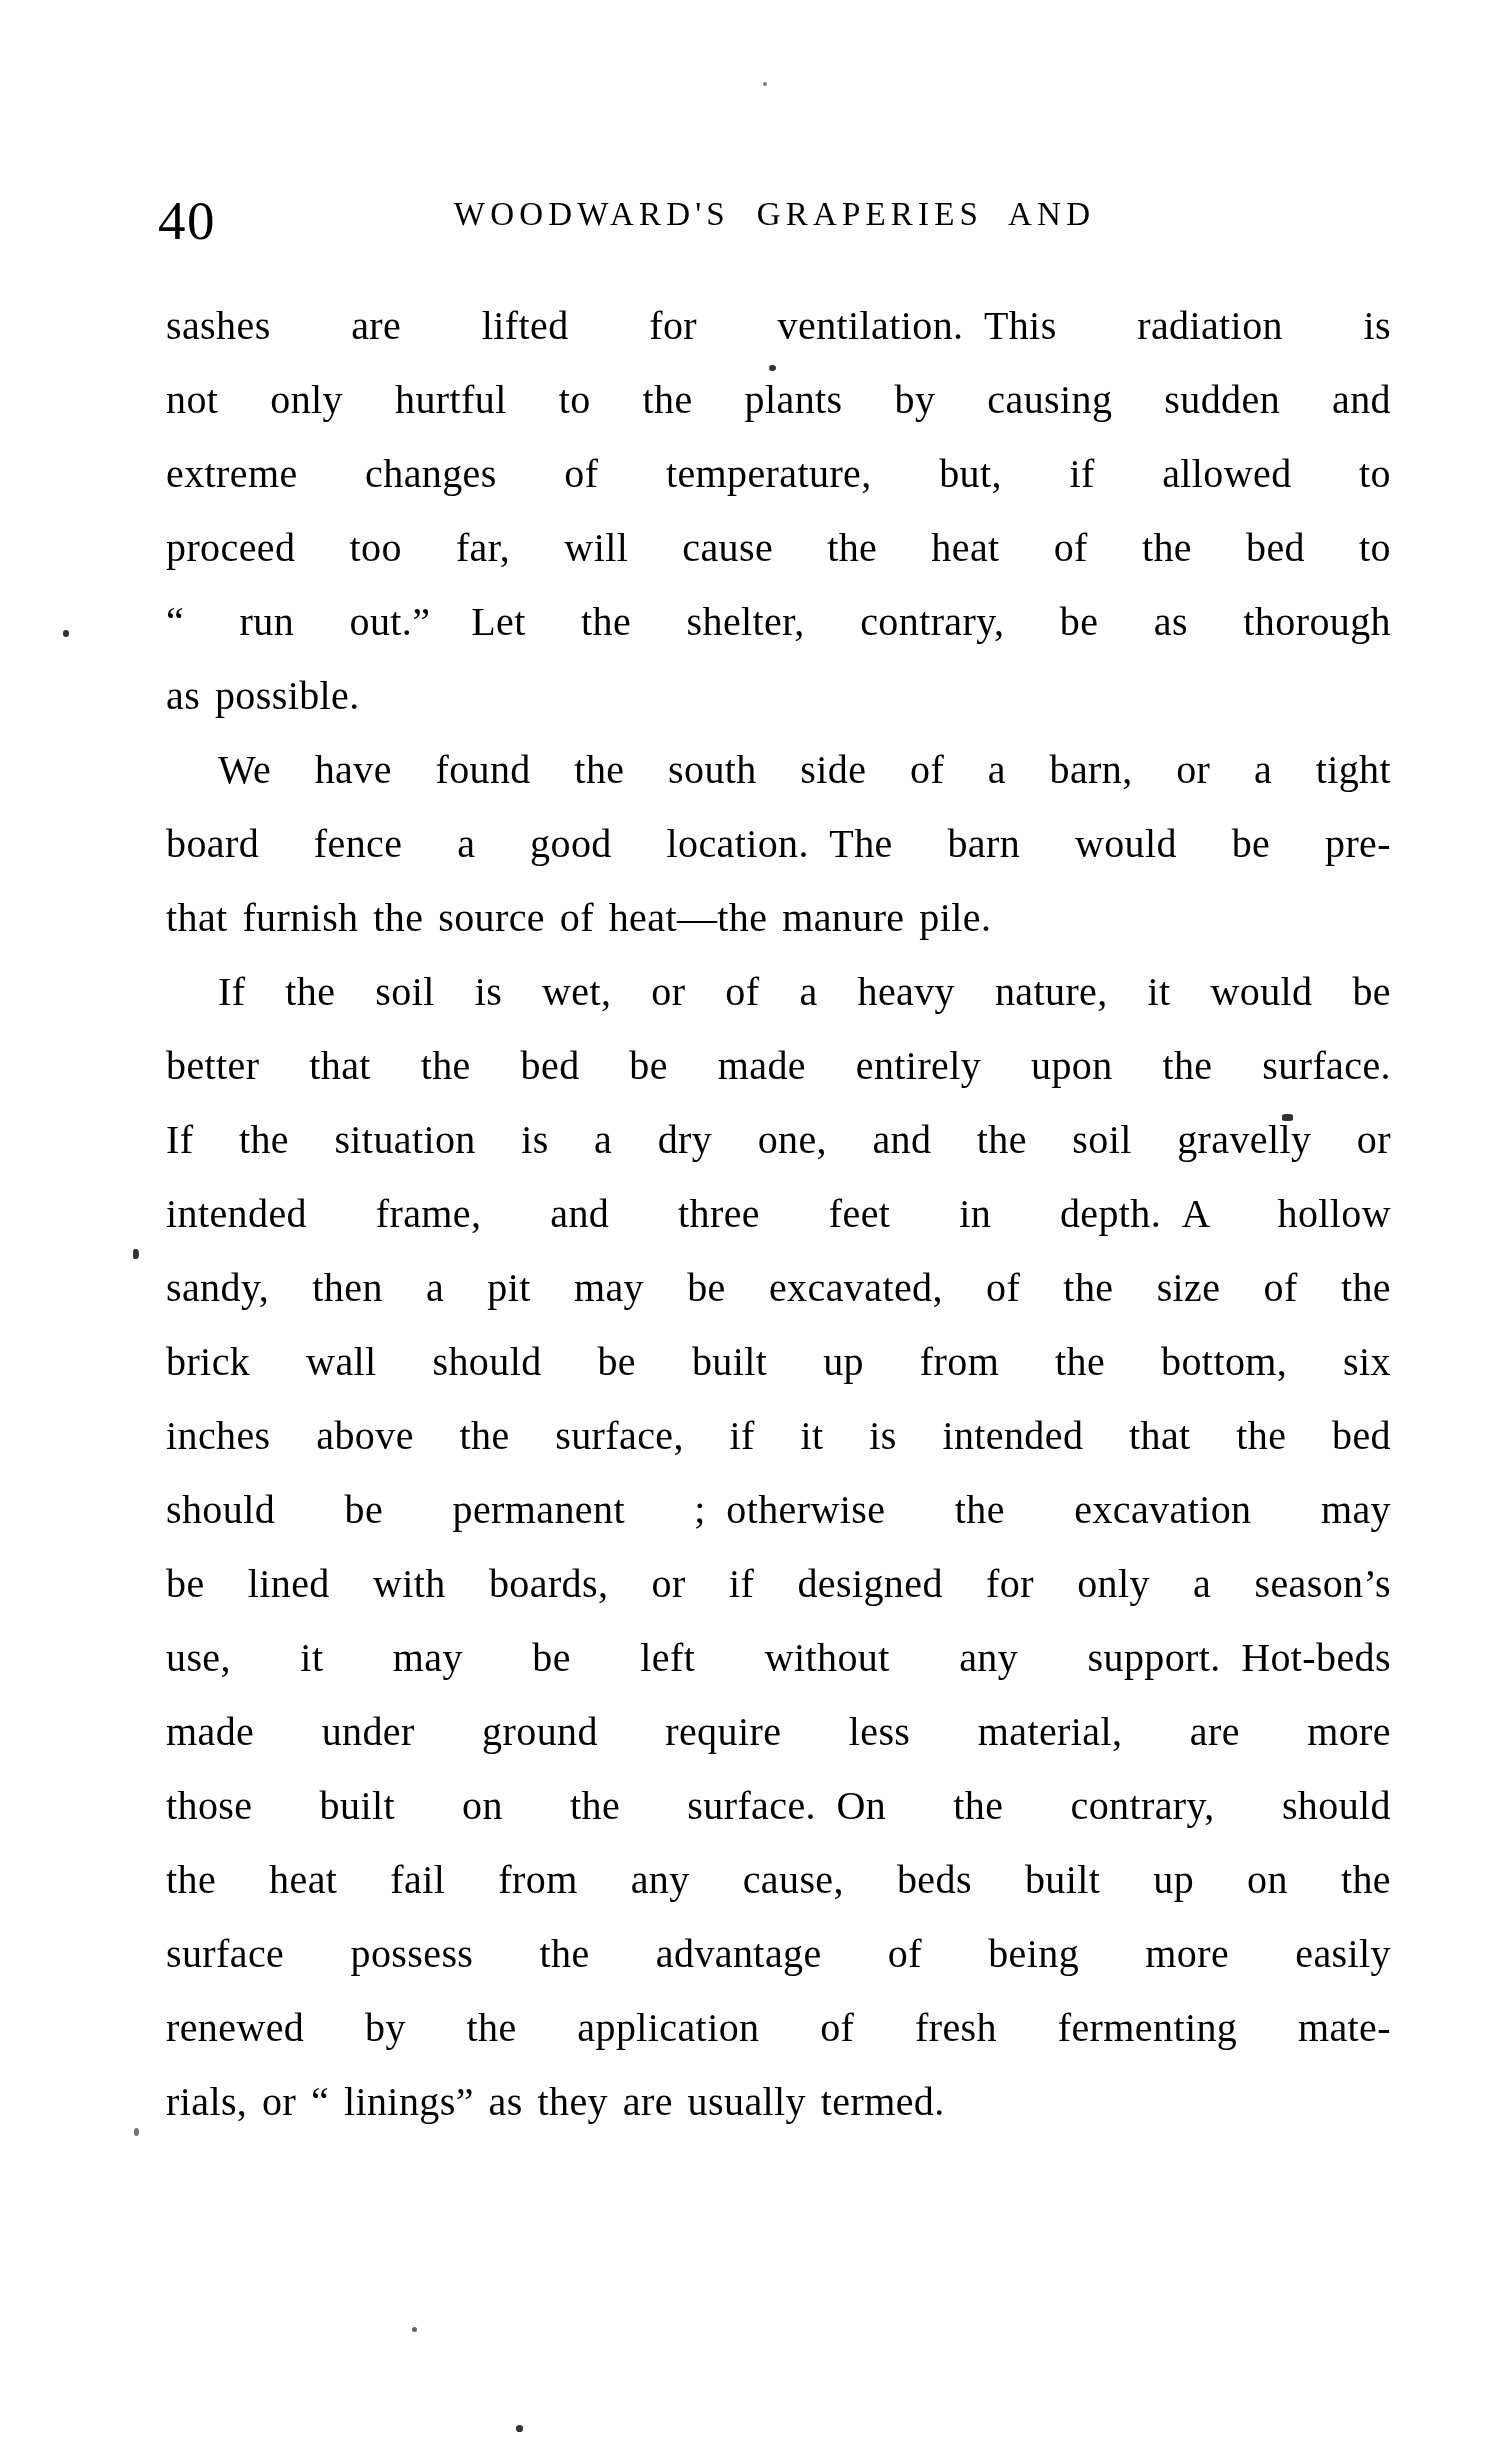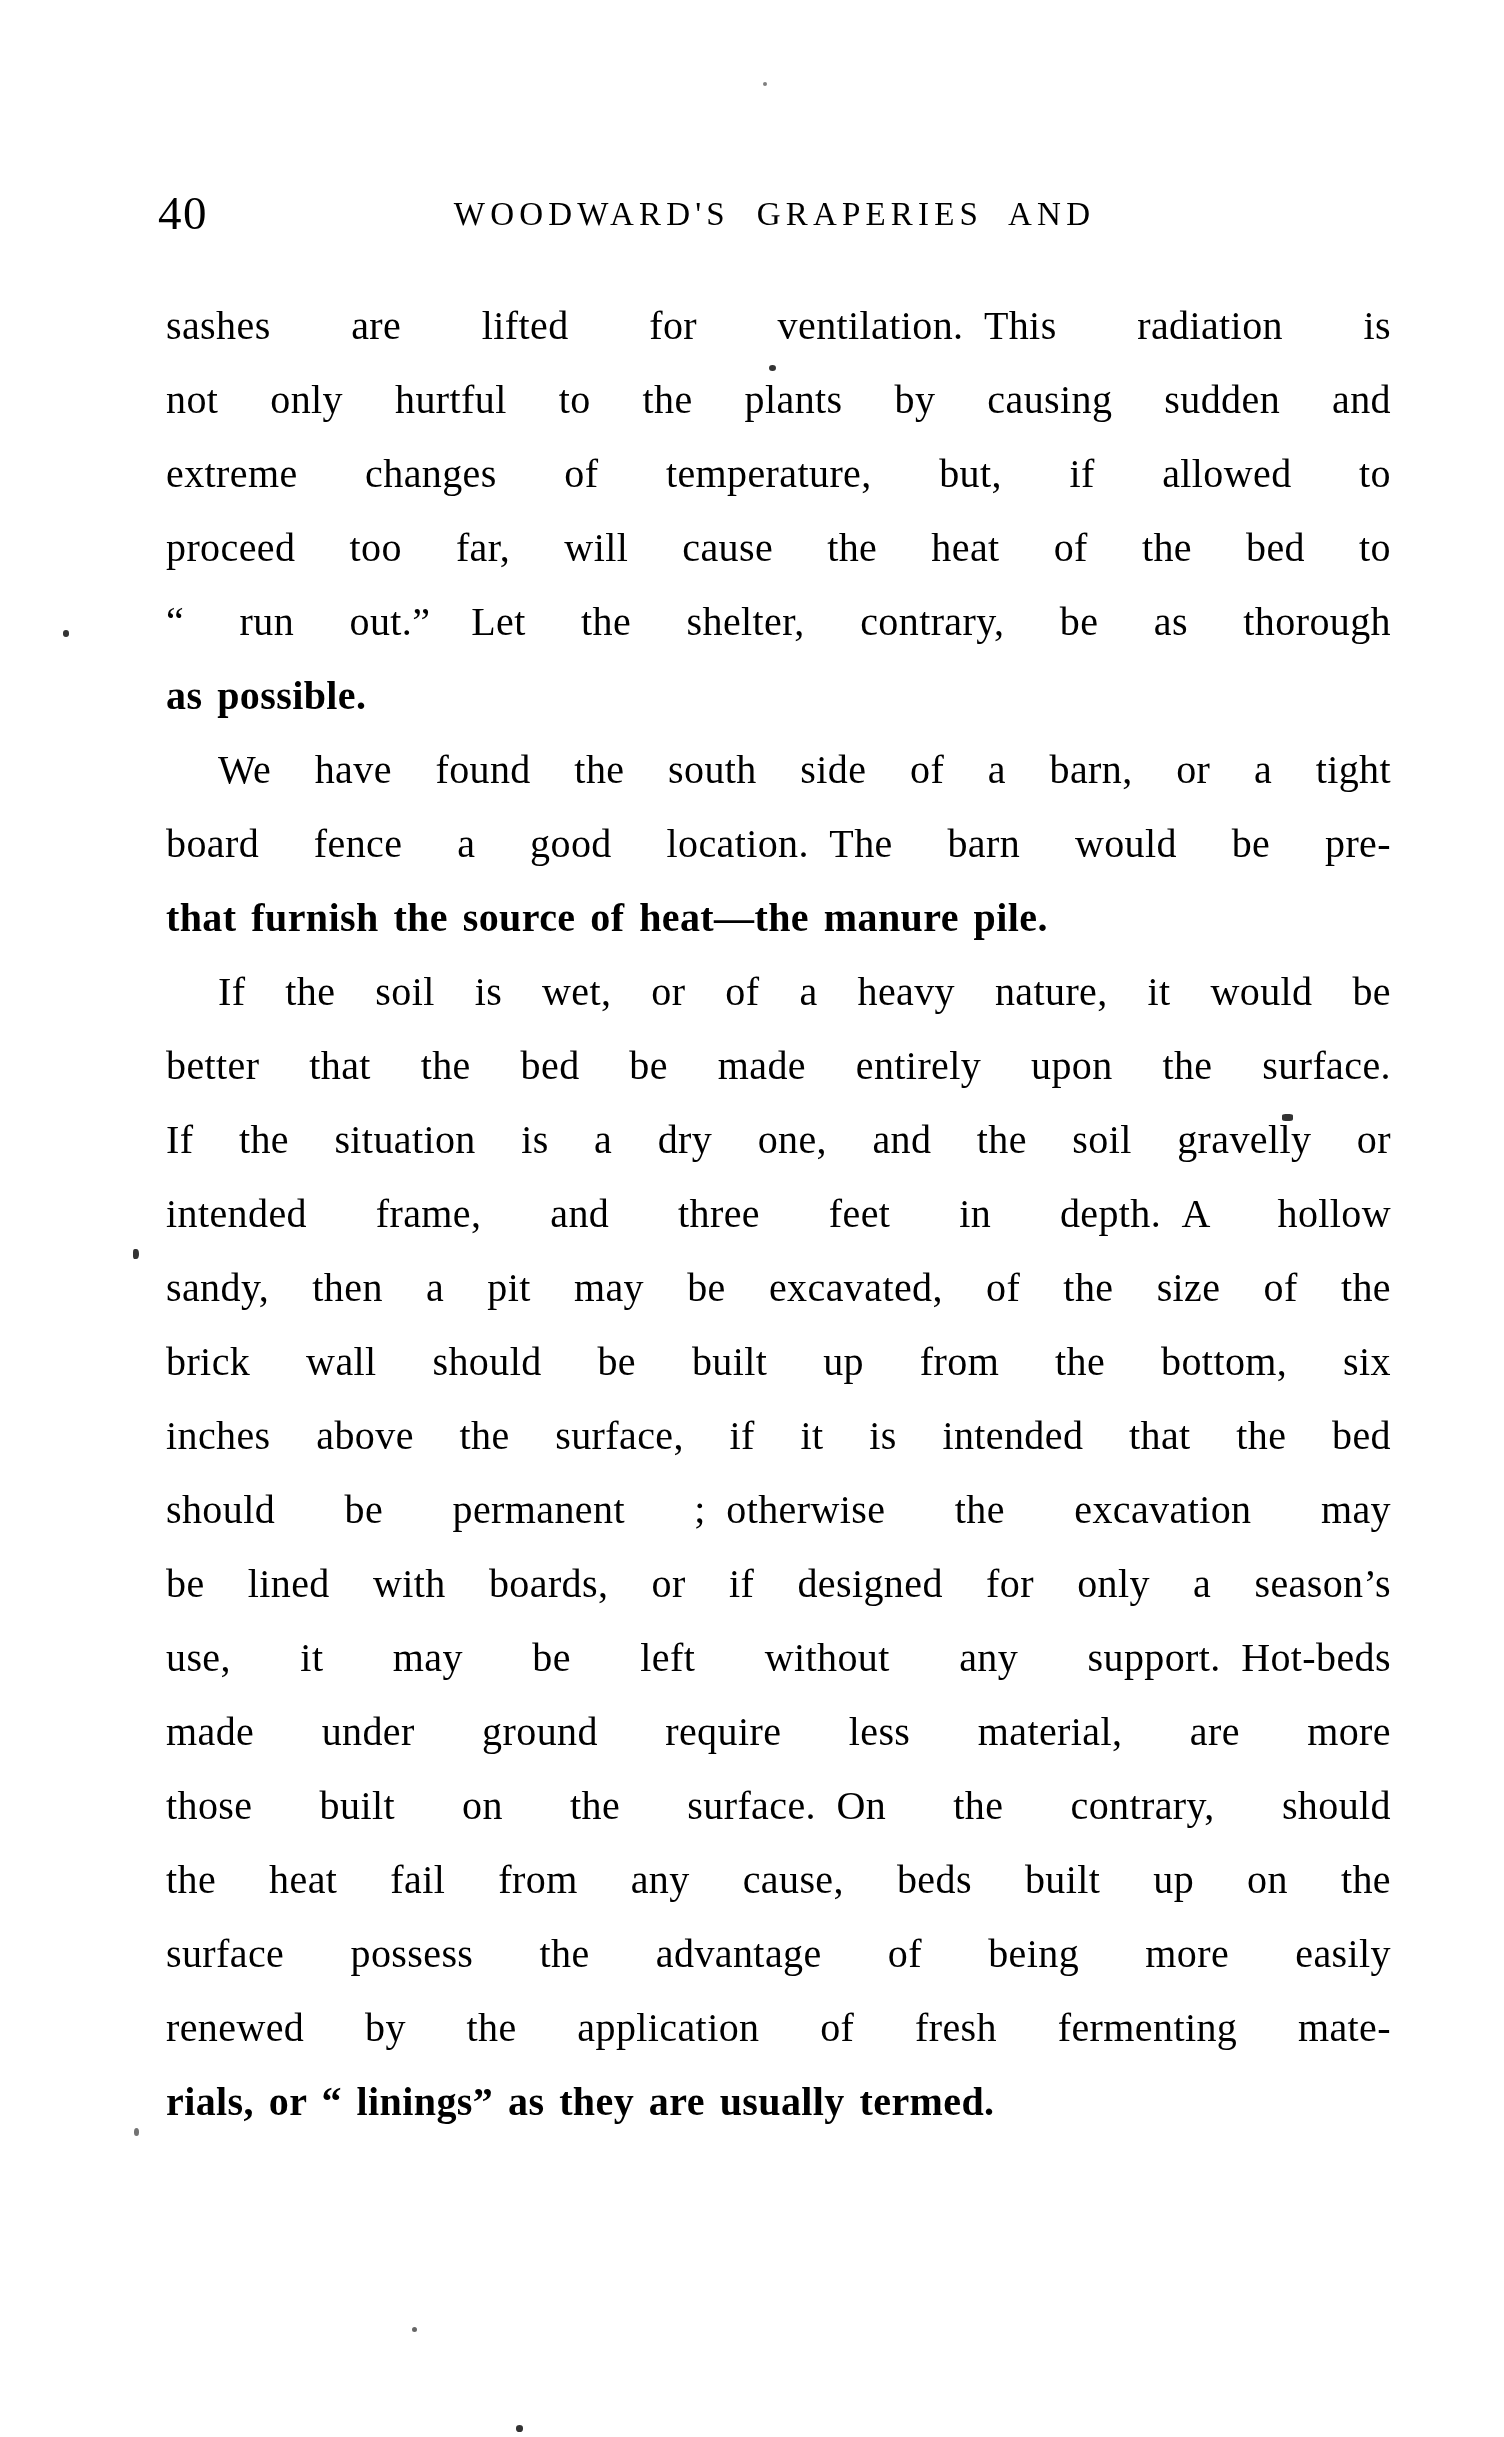--- a/index.html
+++ b/index.html
@@ -18,22 +18,22 @@
   .header {
     position: absolute;
     top: 191px;
     left: 158px;
     width: 1233px;
     height: 52px;
   }
   .page-number {
     position: absolute;
     left: 0;
-    top: 0;
-    font-size: 47px;
+    top: 8px;
+    font-size: 55px;
     line-height: 44px;
     letter-spacing: 1.5px;
   }
   .running-title {
     position: absolute;
     left: 0;
     right: 0;
     top: 4.4px;
     text-align: center;
     font-size: 33px;
@@ -56,21 +56,20 @@
     letter-spacing: 0.4px;
     word-spacing: 4.4px;
     text-align: justify;
     text-align-last: justify;
     white-space: normal;
     margin-left: 8px;
   }
   .line.ragged {
     text-align: center;
     text-align-last: left;
-    font-weight: bold;
   }
   .line.indent {
     padding-left: 52px;
   }
 
   
   .speck {
     position: absolute;
     background: #000;
     border-radius: 50%;

